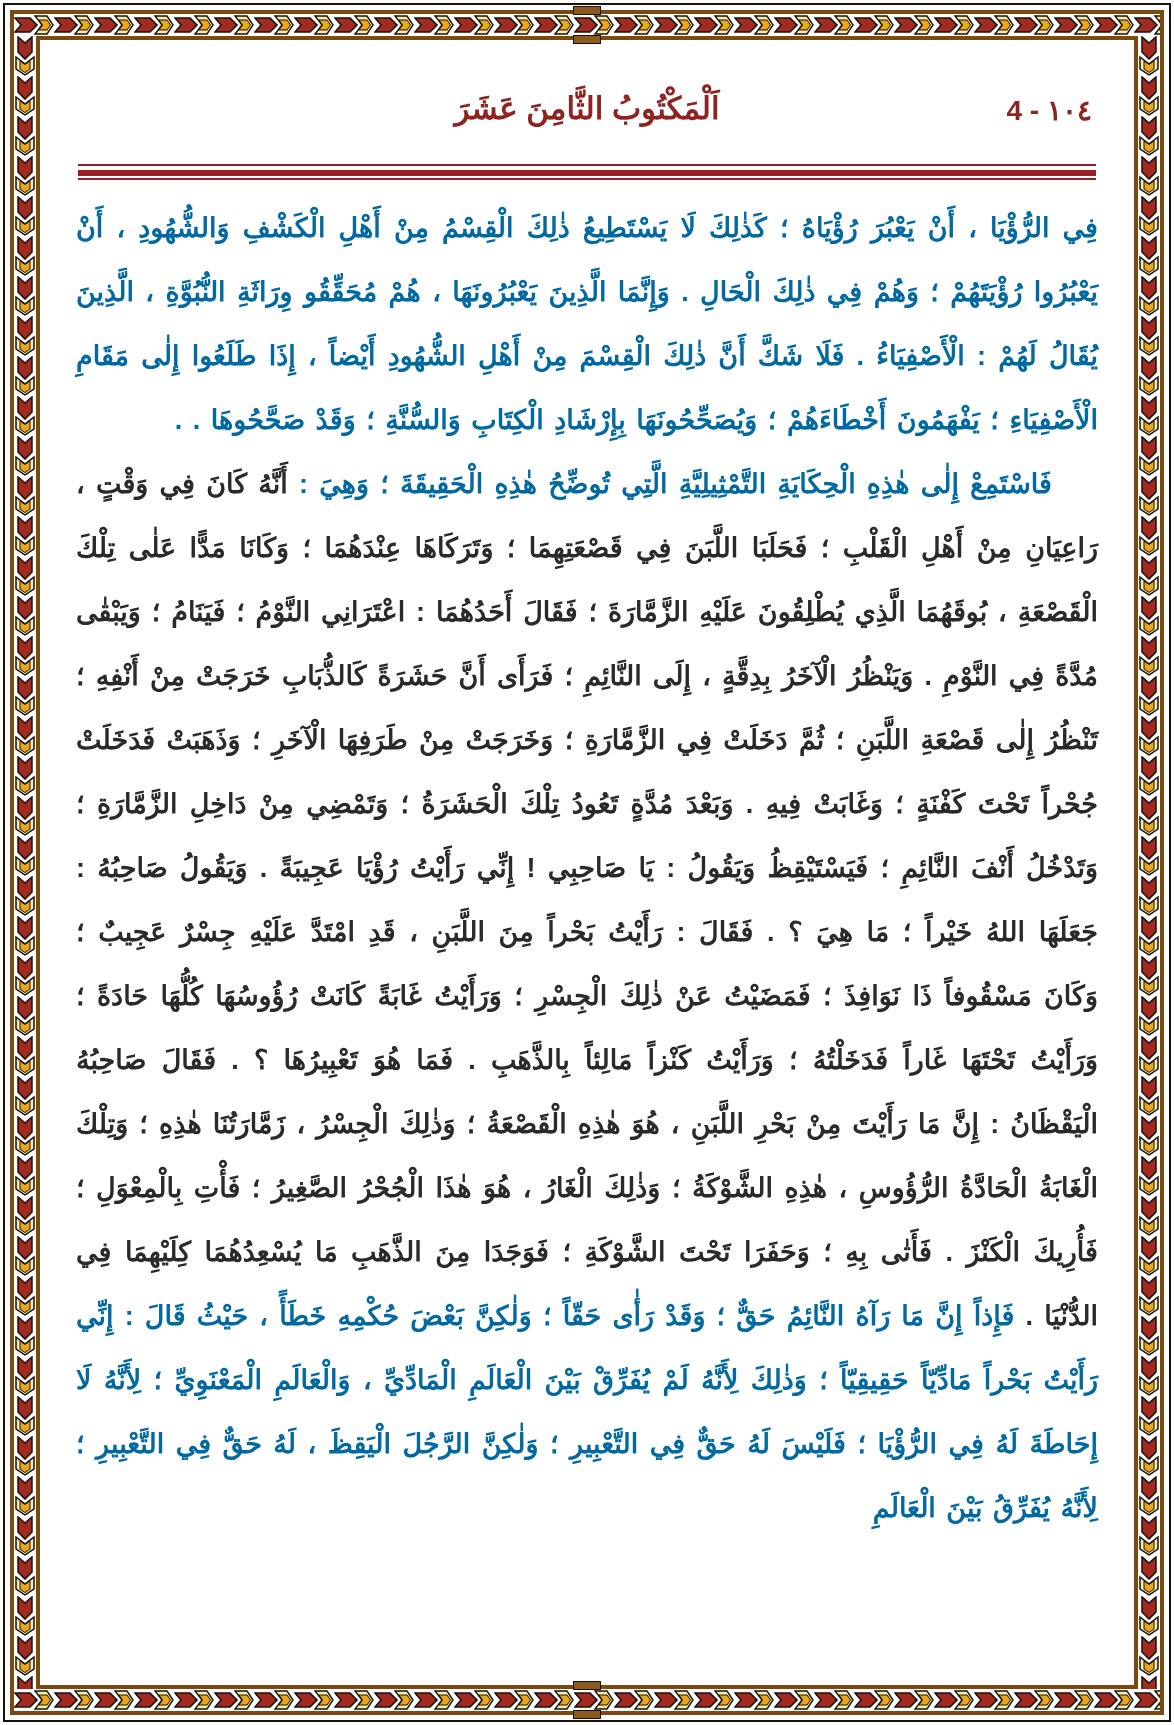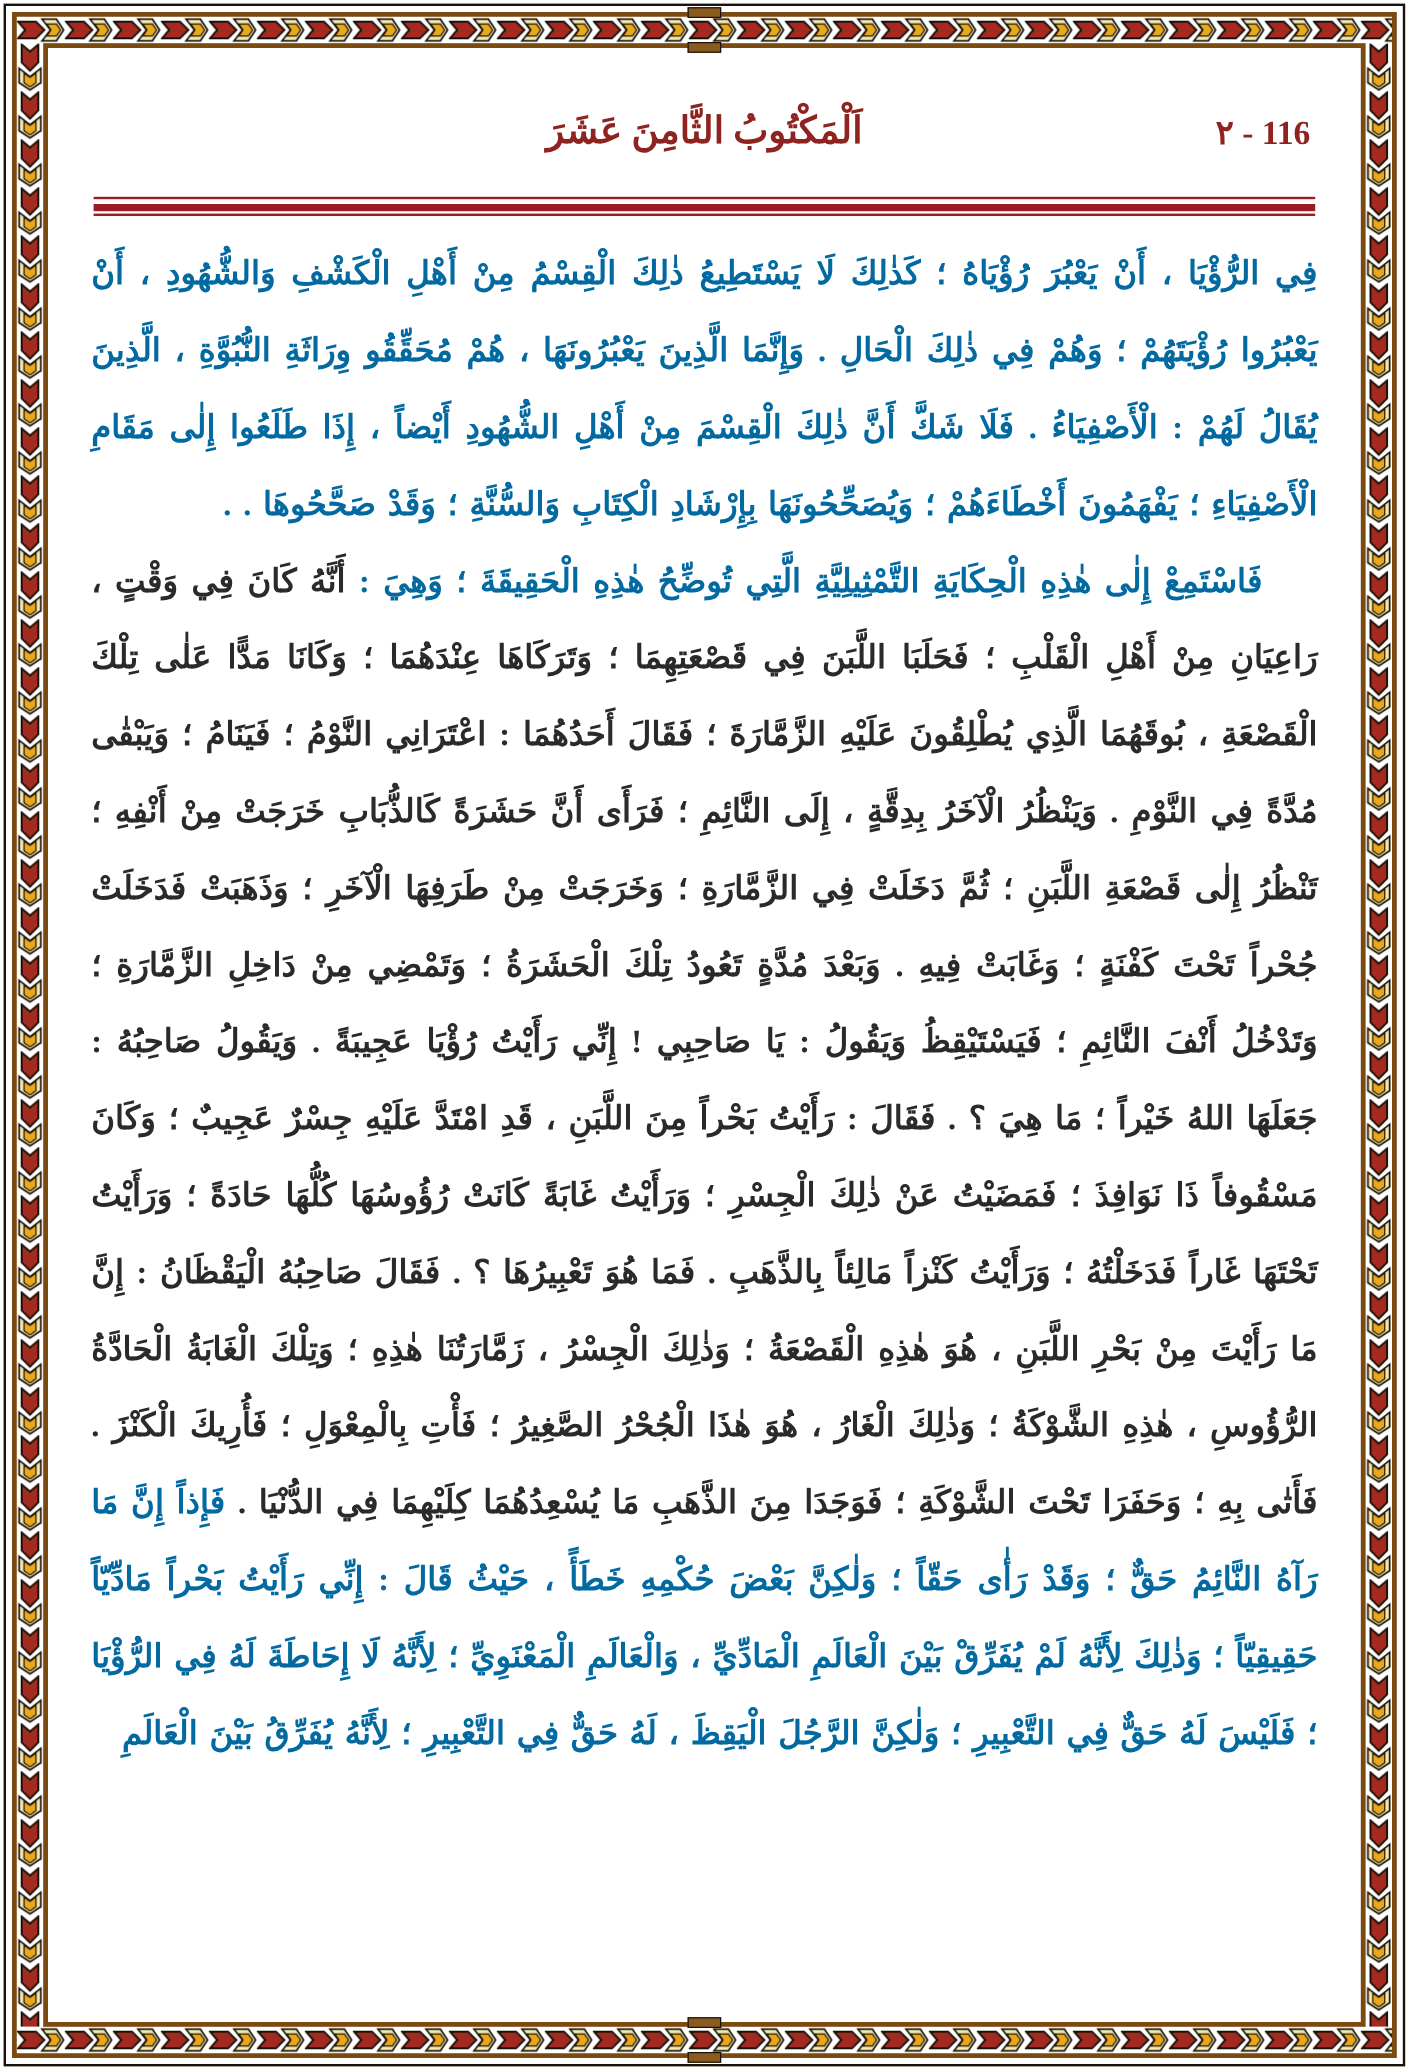--- a/index.html
+++ b/index.html
@@ -1,20 +1,20 @@
 <!DOCTYPE html>
 <html lang="ar" dir="rtl"><head>
 <meta charset="utf-8">
 <style>
   html,body { margin:0; padding:0; background:#ffffff; }
   .page {
     position:relative;
     width:1174px; height:1725px;
     background:#ffffff;
-    font-family:Liberation Serif, serif;
+    font-family:Liberation Sans, sans-serif;
     overflow:hidden;
   }
   
   .frame-outer-line { position:absolute; inset:3px; border:2px solid #1a1208; pointer-events:none; }
   .frame-band       { position:absolute; inset:10px; border:4px solid #7b4a10; pointer-events:none; }
   .frame-inner-line { position:absolute; inset:36px; border:4px solid #7b4a10; pointer-events:none; }
   .strip { position:absolute; display:block; }
   .strip.top    { left:14px; right:14px; top:14px;    height:22px; }
   .strip.bottom { left:14px; right:14px; bottom:14px; height:22px; }
   .strip.left   { left:14px;  top:36px; bottom:36px; width:22px; }
@@ -123,21 +123,21 @@
   <div class="frame-inner-line"></div>
   <span class="center-tab t1"></span>
   <span class="center-tab t2"></span>
   <span class="center-tab b1"></span>
   <span class="center-tab b2"></span>
 
   <div class="content">
 
     <div class="page-header">
       <div class="page-title">اَلْمَكْتُوبُ الثَّامِنَ عَشَرَ</div>
-      <div class="page-number">116 - ٢</div>
+      <div class="page-number">١٠٤ - 4</div>
     </div>
 
     <div class="header-rule">
       <div class="thick"></div>
     </div>
 
     <div class="body-text">
       <p class="para-1"><span class="run-red">فِي الرُّؤْيَا ، أَنْ يَعْبُرَ رُؤْيَاهُ ؛ كَذٰلِكَ لَا يَسْتَطِيعُ ذٰلِكَ الْقِسْمُ مِنْ أَهْلِ الْكَشْفِ وَالشُّهُودِ ، أَنْ يَعْبُرُوا رُؤْيَتَهُمْ ؛ وَهُمْ فِي ذٰلِكَ الْحَالِ . وَإِنَّمَا الَّذِينَ يَعْبُرُونَهَا ، هُمْ مُحَقِّقُو وِرَاثَةِ النُّبُوَّةِ ، الَّذِينَ يُقَالُ لَهُمْ : الْأَصْفِيَاءُ . فَلَا شَكَّ أَنَّ ذٰلِكَ الْقِسْمَ مِنْ أَهْلِ الشُّهُودِ أَيْضاً ، إِذَا طَلَعُوا إِلٰى مَقَامِ الْأَصْفِيَاءِ ؛ يَفْهَمُونَ أَخْطَاءَهُمْ ؛ وَيُصَحِّحُونَهَا بِإِرْشَادِ الْكِتَابِ وَالسُّنَّةِ ؛ وَقَدْ صَحَّحُوهَا . .</span></p>
       <p class="para-2"><span class="run-red">فَاسْتَمِعْ إِلٰى هٰذِهِ الْحِكَايَةِ التَّمْثِيلِيَّةِ الَّتِي تُوضِّحُ هٰذِهِ الْحَقِيقَةَ ؛ وَهِيَ :</span><span class="run-dark"> أَنَّهُ كَانَ فِي وَقْتٍ ، رَاعِيَانِ مِنْ أَهْلِ الْقَلْبِ ؛ فَحَلَبَا اللَّبَنَ فِي قَصْعَتِهِمَا ؛ وَتَرَكَاهَا عِنْدَهُمَا ؛ وَكَانَا مَدًّا عَلٰى تِلْكَ الْقَصْعَةِ ، بُوقَهُمَا الَّذِي يُطْلِقُونَ عَلَيْهِ الزَّمَّارَةَ ؛ فَقَالَ أَحَدُهُمَا : اعْتَرَانِي النَّوْمُ ؛ فَيَنَامُ ؛ وَيَبْقٰى مُدَّةً فِي النَّوْمِ . وَيَنْظُرُ الْآخَرُ بِدِقَّةٍ ، إِلَى النَّائِمِ ؛ فَرَأَى أَنَّ حَشَرَةً كَالذُّبَابِ خَرَجَتْ مِنْ أَنْفِهِ ؛ تَنْظُرُ إِلٰى قَصْعَةِ اللَّبَنِ ؛ ثُمَّ دَخَلَتْ فِي الزَّمَّارَةِ ؛ وَخَرَجَتْ مِنْ طَرَفِهَا الْآخَرِ ؛ وَذَهَبَتْ فَدَخَلَتْ جُحْراً تَحْتَ كَفْنَةٍ ؛ وَغَابَتْ فِيهِ . وَبَعْدَ مُدَّةٍ تَعُودُ تِلْكَ الْحَشَرَةُ ؛ وَتَمْضِي مِنْ دَاخِلِ الزَّمَّارَةِ ؛ وَتَدْخُلُ أَنْفَ النَّائِمِ ؛ فَيَسْتَيْقِظُ وَيَقُولُ : يَا صَاحِبِي ! إِنِّي رَأَيْتُ رُؤْيَا عَجِيبَةً . وَيَقُولُ صَاحِبُهُ : جَعَلَهَا اللهُ خَيْراً ؛ مَا هِيَ ؟ . فَقَالَ : رَأَيْتُ بَحْراً مِنَ اللَّبَنِ ، قَدِ امْتَدَّ عَلَيْهِ جِسْرٌ عَجِيبٌ ؛ وَكَانَ مَسْقُوفاً ذَا نَوَافِذَ ؛ فَمَضَيْتُ عَنْ ذٰلِكَ الْجِسْرِ ؛ وَرَأَيْتُ غَابَةً كَانَتْ رُؤُوسُهَا كُلُّهَا حَادَةً ؛ وَرَأَيْتُ تَحْتَهَا غَاراً فَدَخَلْتُهُ ؛ وَرَأَيْتُ كَنْزاً مَالِئاً بِالذَّهَبِ . فَمَا هُوَ تَعْبِيرُهَا ؟ . فَقَالَ صَاحِبُهُ الْيَقْظَانُ : إِنَّ مَا رَأَيْتَ مِنْ بَحْرِ اللَّبَنِ ، هُوَ هٰذِهِ الْقَصْعَةُ ؛ وَذٰلِكَ الْجِسْرُ ، زَمَّارَتُنَا هٰذِهِ ؛ وَتِلْكَ الْغَابَةُ الْحَادَّةُ الرُّؤُوسِ ، هٰذِهِ الشَّوْكَةُ ؛ وَذٰلِكَ الْغَارُ ، هُوَ هٰذَا الْجُحْرُ الصَّغِيرُ ؛ فَأْتِ بِالْمِعْوَلِ ؛ فَأُرِيكَ الْكَنْزَ . فَأَتٰى بِهِ ؛ وَحَفَرَا تَحْتَ الشَّوْكَةِ ؛ فَوَجَدَا مِنَ الذَّهَبِ مَا يُسْعِدُهُمَا كِلَيْهِمَا فِي الدُّنْيَا . </span><span class="run-red">فَإِذاً إِنَّ مَا رَآهُ النَّائِمُ حَقٌّ ؛ وَقَدْ رَأٰى حَقّاً ؛ وَلٰكِنَّ بَعْضَ حُكْمِهِ خَطَأً ، حَيْثُ قَالَ : إِنِّي رَأَيْتُ بَحْراً مَادِّيّاً حَقِيقِيّاً ؛ وَذٰلِكَ لِأَنَّهُ لَمْ يُفَرِّقْ بَيْنَ الْعَالَمِ الْمَادِّيِّ ، وَالْعَالَمِ الْمَعْنَوِيِّ ؛ لِأَنَّهُ لَا إِحَاطَةَ لَهُ فِي الرُّؤْيَا ؛ فَلَيْسَ لَهُ حَقٌّ فِي التَّعْبِيرِ ؛ وَلٰكِنَّ الرَّجُلَ الْيَقِظَ ، لَهُ حَقٌّ فِي التَّعْبِيرِ ؛ لِأَنَّهُ يُفَرِّقُ بَيْنَ الْعَالَمِ</span></p>
     </div>

